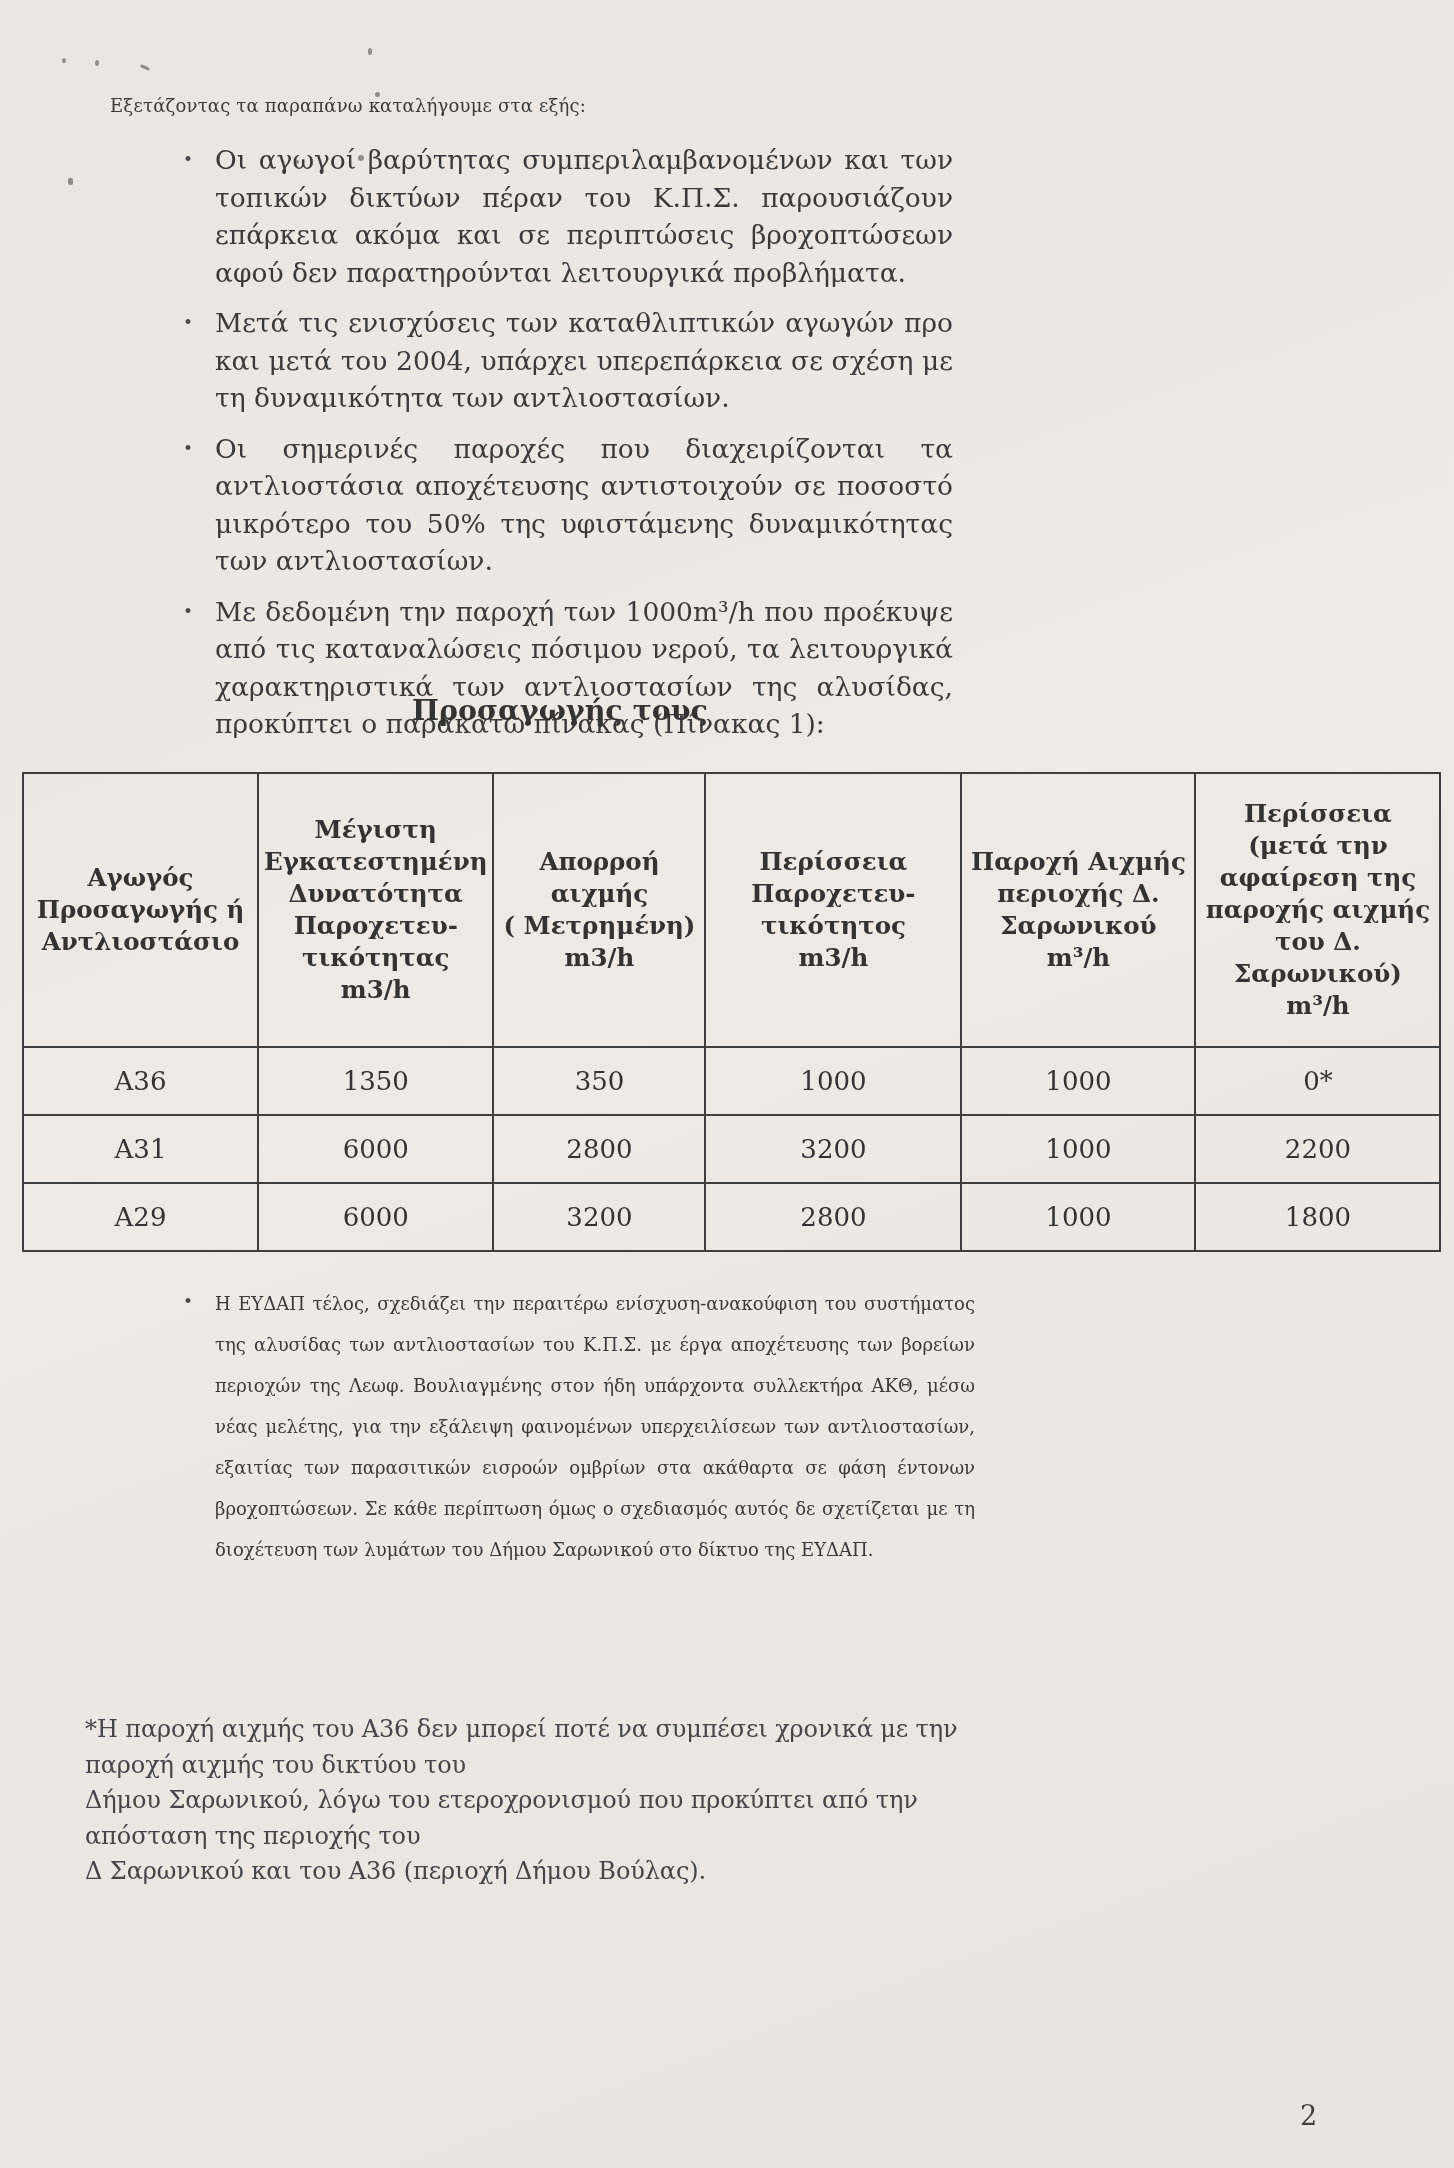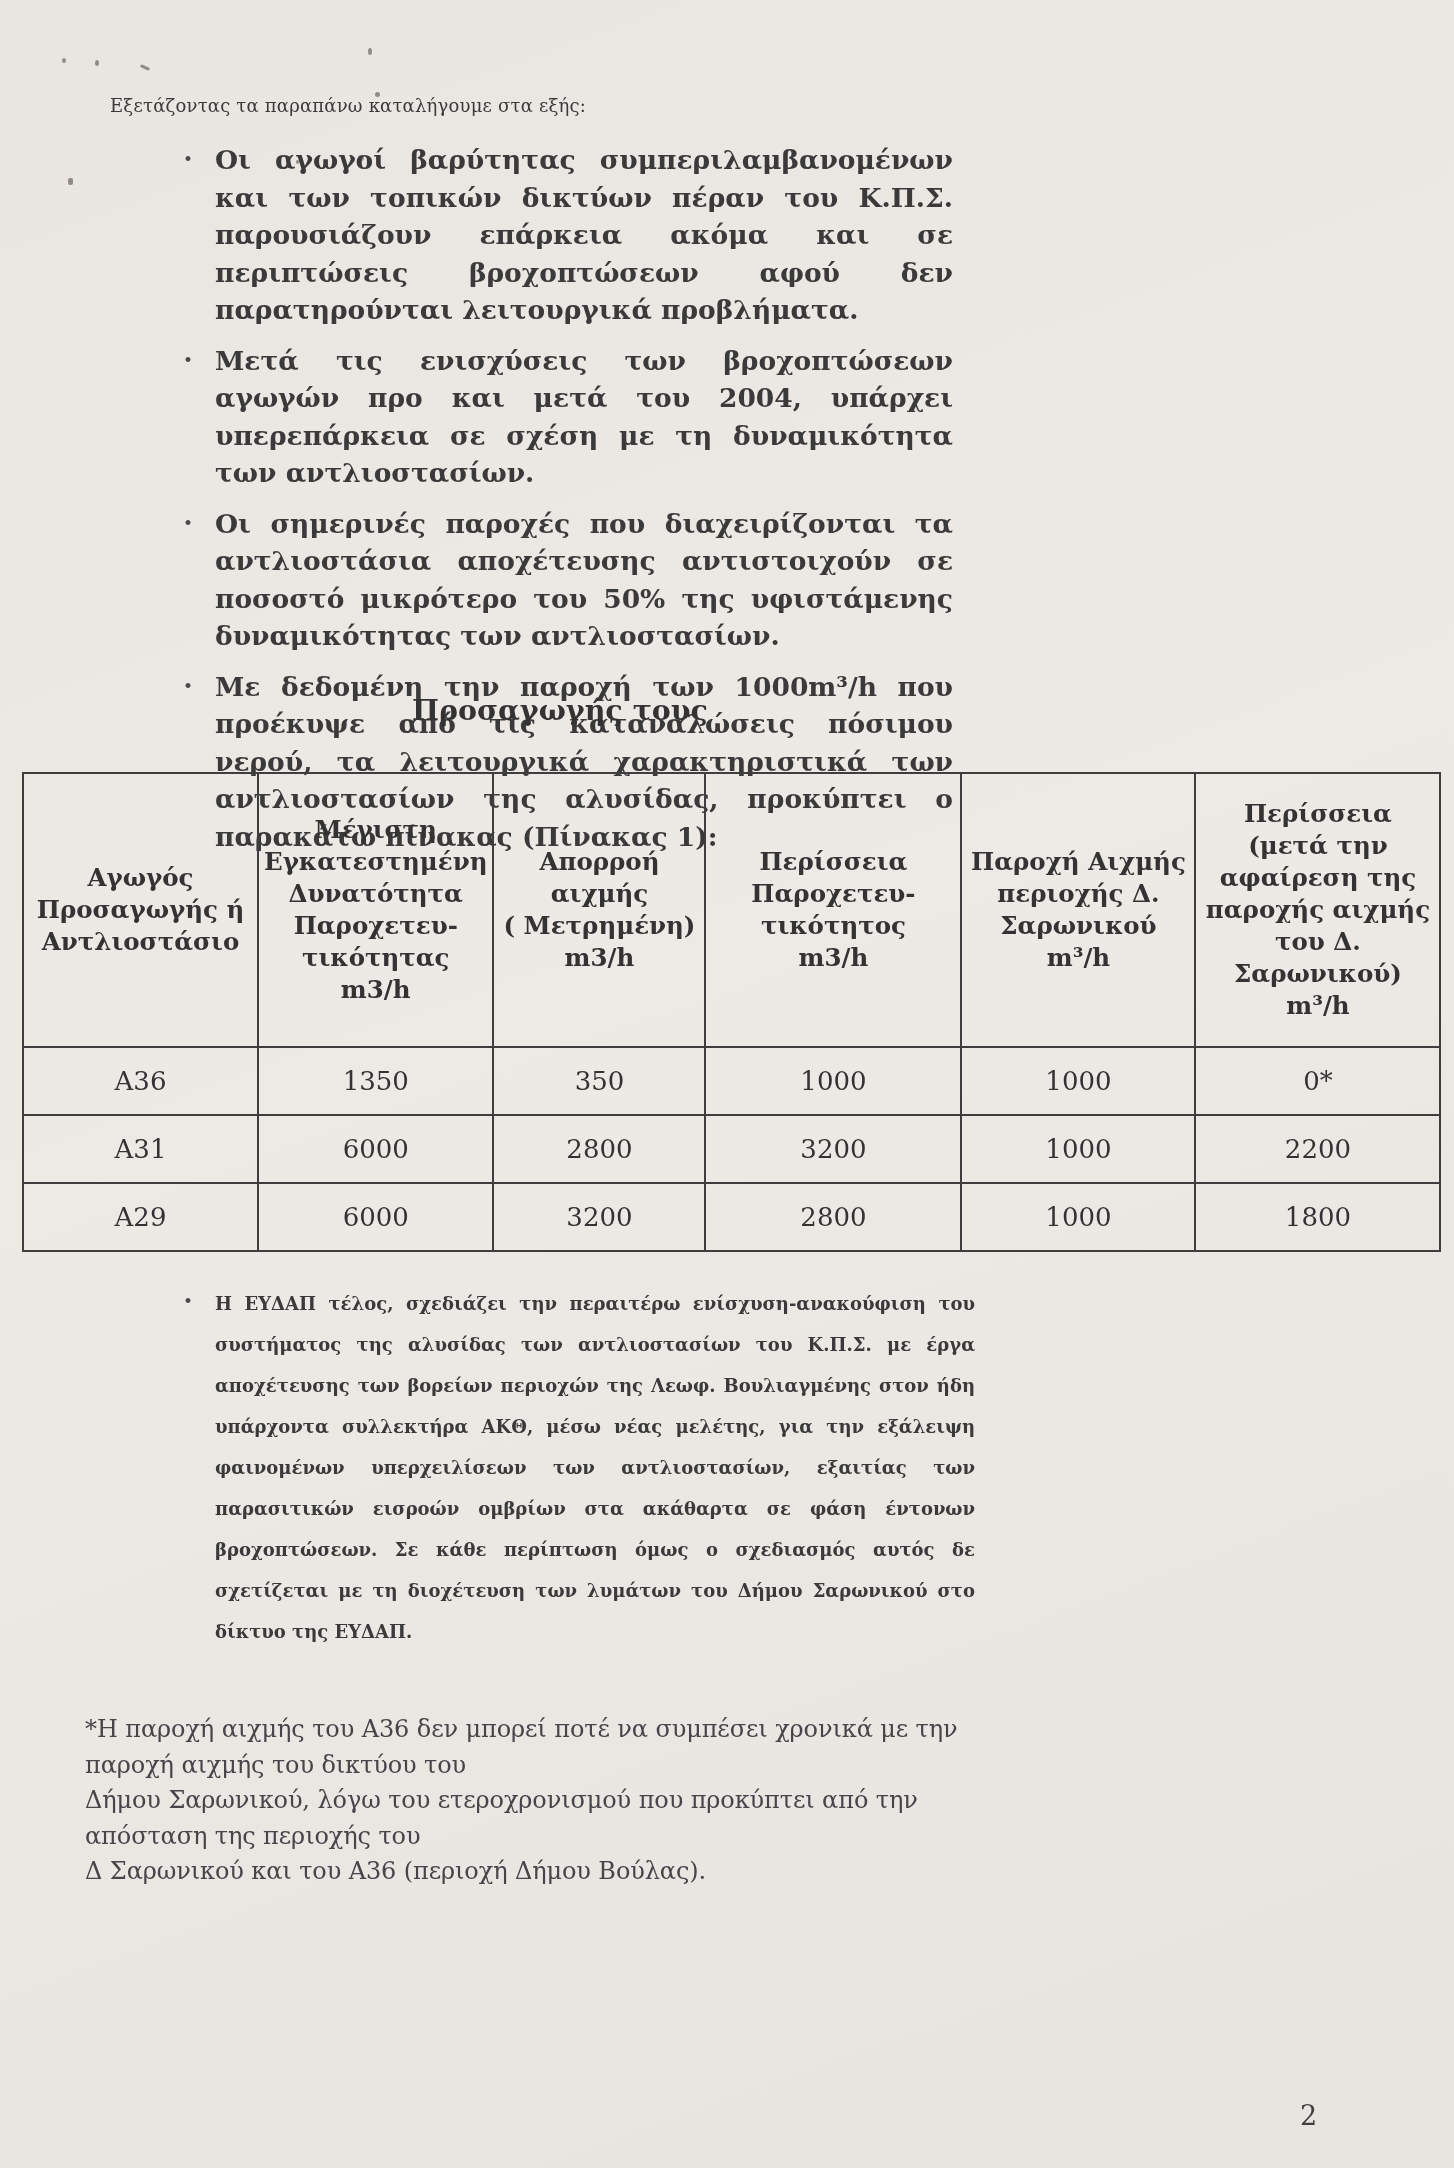--- a/index.html
+++ b/index.html
@@ -13,21 +13,21 @@
     color: #3a3a3a;
     overflow: hidden;
   }
   .intro {
     position: absolute; top: 95px; left: 110px;
     font-size: 18px; letter-spacing: 0.2px;
   }
   .bullets { position: absolute; top: 141px; left: 183px; width: 770px; }
   .bitem { display: flex; margin-bottom: 13px; }
   .bmark { flex: 0 0 32px; font-size: 17px; padding-top: 8px; color: #4a4a4a; }
-  .btext { flex: 1; font-size: 26.5px; line-height: 37.5px; text-align: justify; font-weight: bold; }
+  .btext { flex: 1; font-size: 26.5px; line-height: 37.5px; text-align: justify; }
   .table-title {
     position: absolute; top: 690px; left: 40px; width: 1040px;
     text-align: center; font-weight: bold;
     font-size: 28.5px; line-height: 40px; color: #333333;
   }
   .dtable {
     position: absolute; top: 772px; left: 22px;
     border-collapse: collapse; table-layout: fixed;
   }
   .dtable th, .dtable td {
@@ -64,21 +64,21 @@
 
   <div class="intro">Εξετάζοντας τα παραπάνω καταλήγουμε στα εξής:</div>
 
   <div class="bullets">
     <div class="bitem">
       <span class="bmark">•</span>
       <span class="btext">Οι αγωγοί βαρύτητας συμπεριλαμβανομένων και των τοπικών δικτύων πέραν του Κ.Π.Σ. παρουσιάζουν επάρκεια ακόμα και σε περιπτώσεις βροχοπτώσεων αφού δεν παρατηρούνται λειτουργικά προβλήματα.</span>
     </div>
     <div class="bitem">
       <span class="bmark">•</span>
-      <span class="btext">Μετά τις ενισχύσεις των βροχοπτώσεων αγωγών προ και μετά του 2004, υπάρχει υπερεπάρκεια σε σχέση με τη δυναμικότητα των αντλιοστασίων.</span>
+      <span class="btext">Μετά τις ενισχύσεις των καταθλιπτικών αγωγών προ και μετά του 2004, υπάρχει υπερεπάρκεια σε σχέση με τη δυναμικότητα των αντλιοστασίων.</span>
     </div>
     <div class="bitem">
       <span class="bmark">•</span>
       <span class="btext">Οι σημερινές παροχές που διαχειρίζονται τα αντλιοστάσια αποχέτευσης αντιστοιχούν σε ποσοστό μικρότερο του 50% της υφιστάμενης δυναμικότητας των αντλιοστασίων.</span>
     </div>
     <div class="bitem">
       <span class="bmark">•</span>
       <span class="btext">Με δεδομένη την παροχή των 1000m³/h που προέκυψε από τις καταναλώσεις πόσιμου νερού, τα λειτουργικά χαρακτηριστικά των αντλιοστασίων της αλυσίδας, προκύπτει ο παρακάτω πίνακας (Πίνακας 1):</span>
     </div>
   </div>

